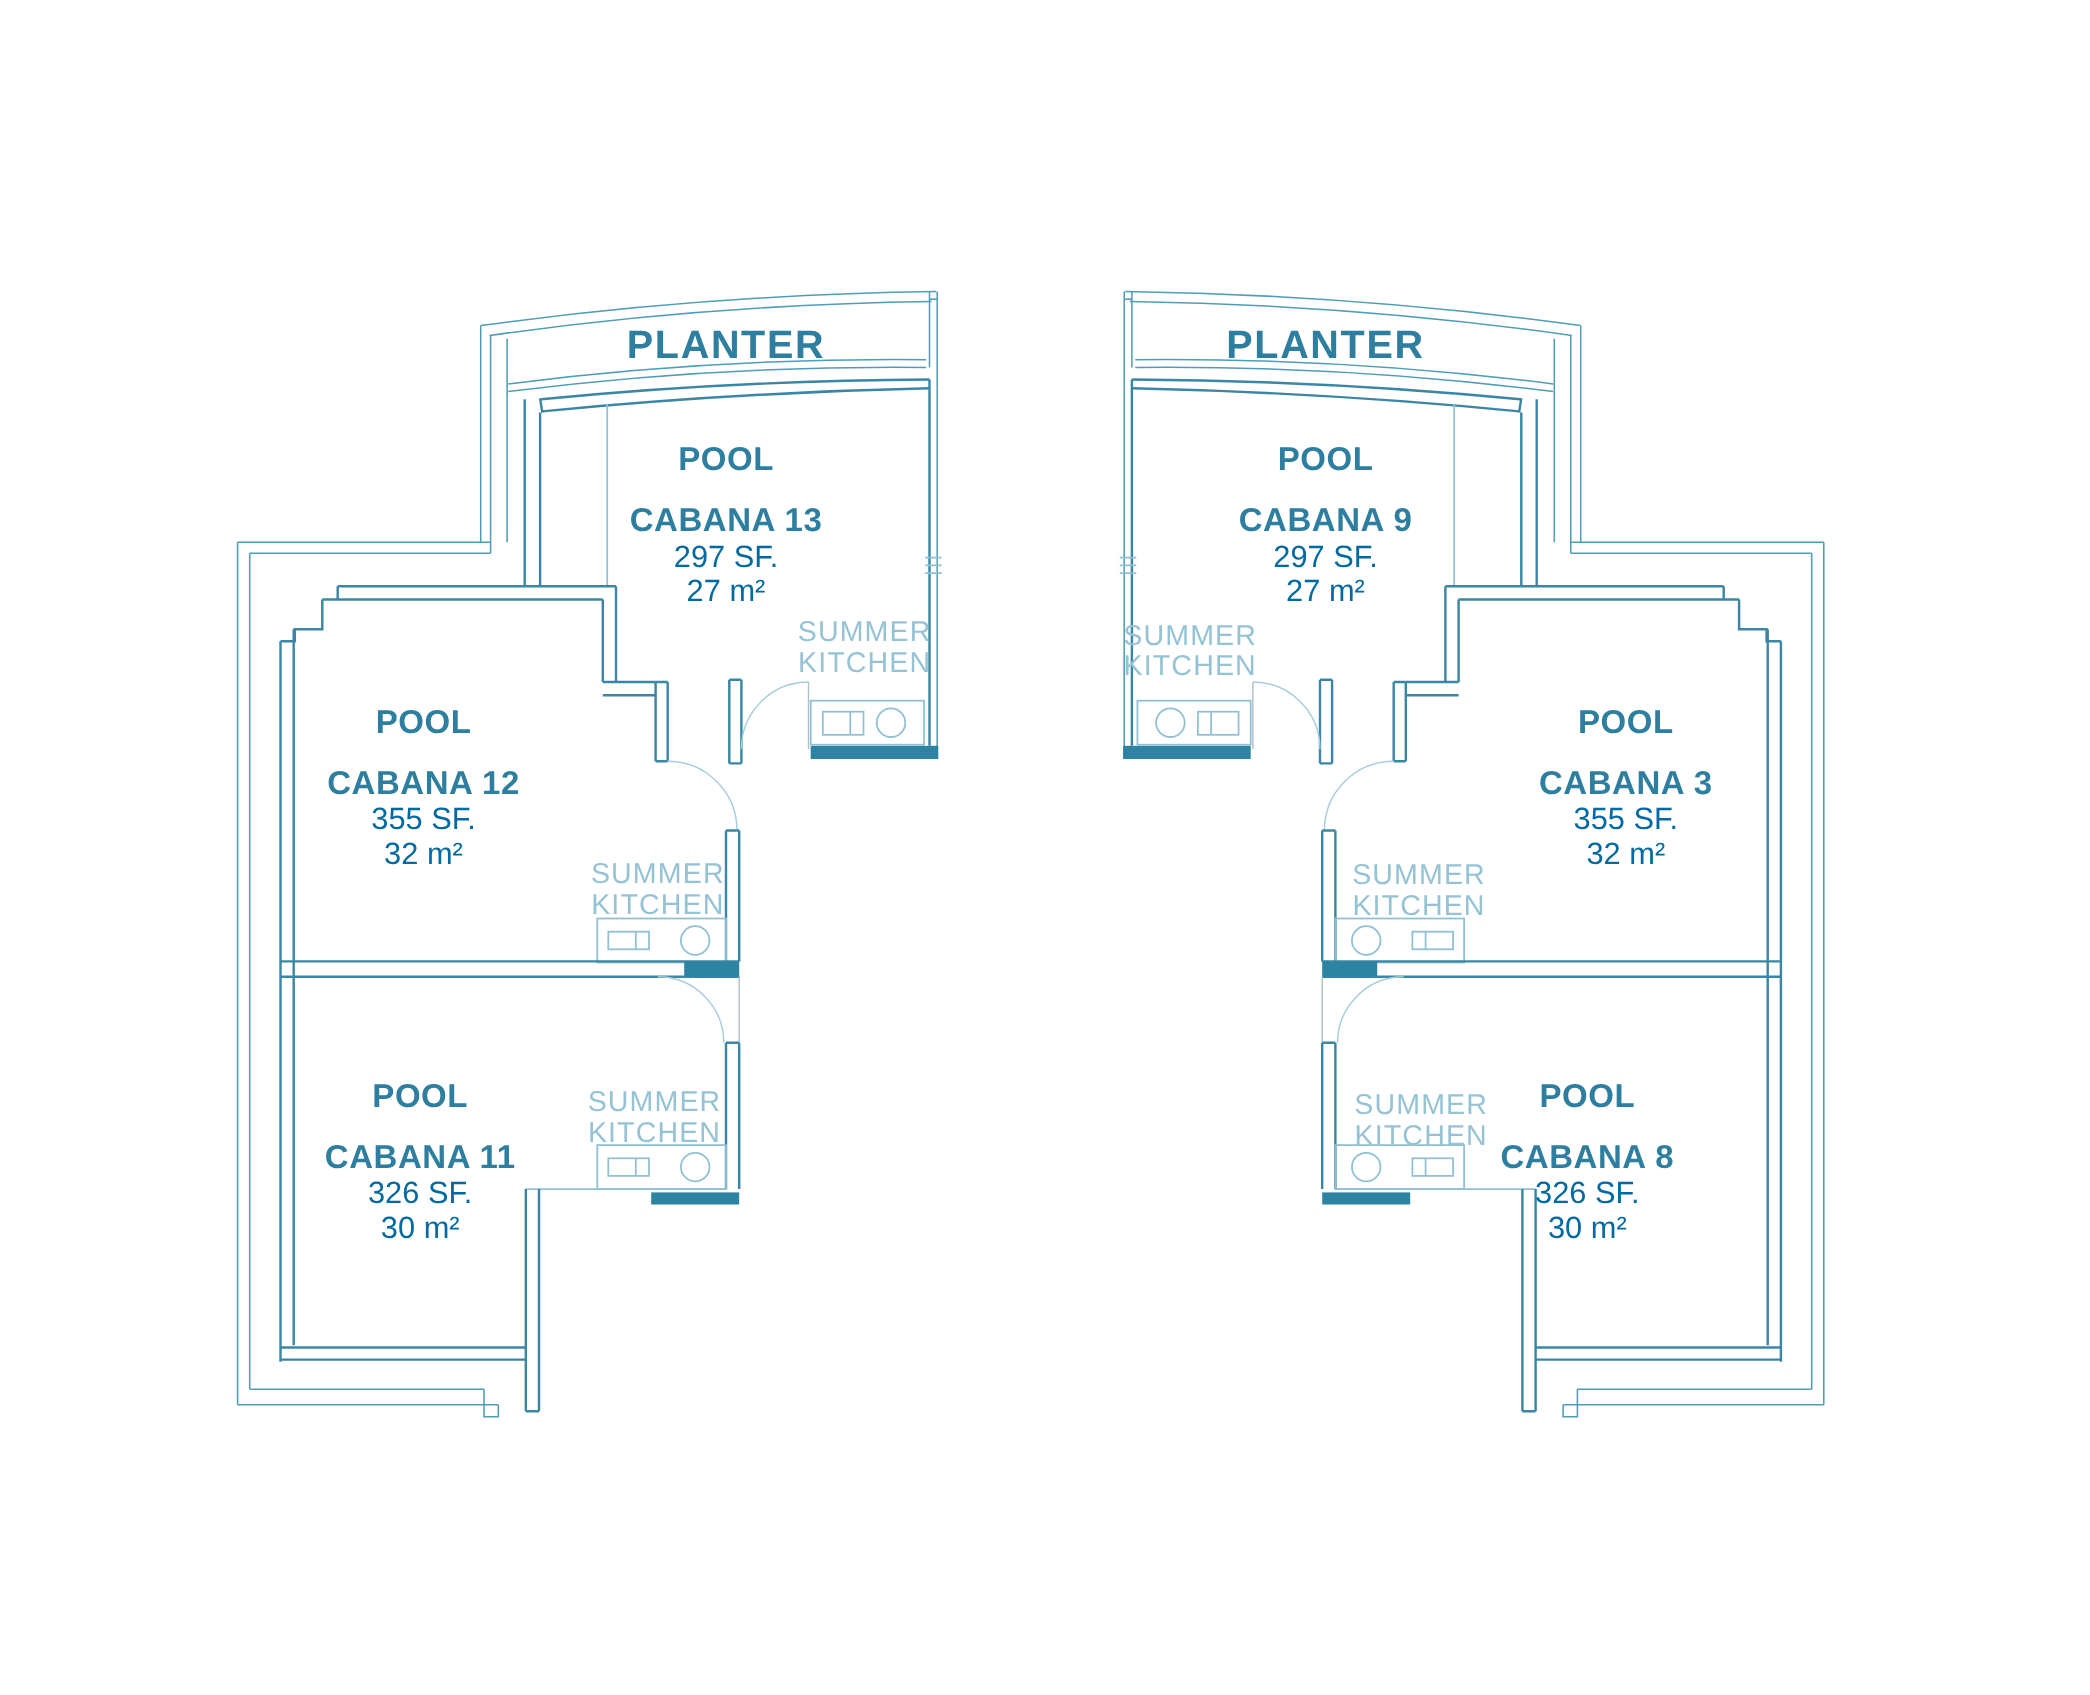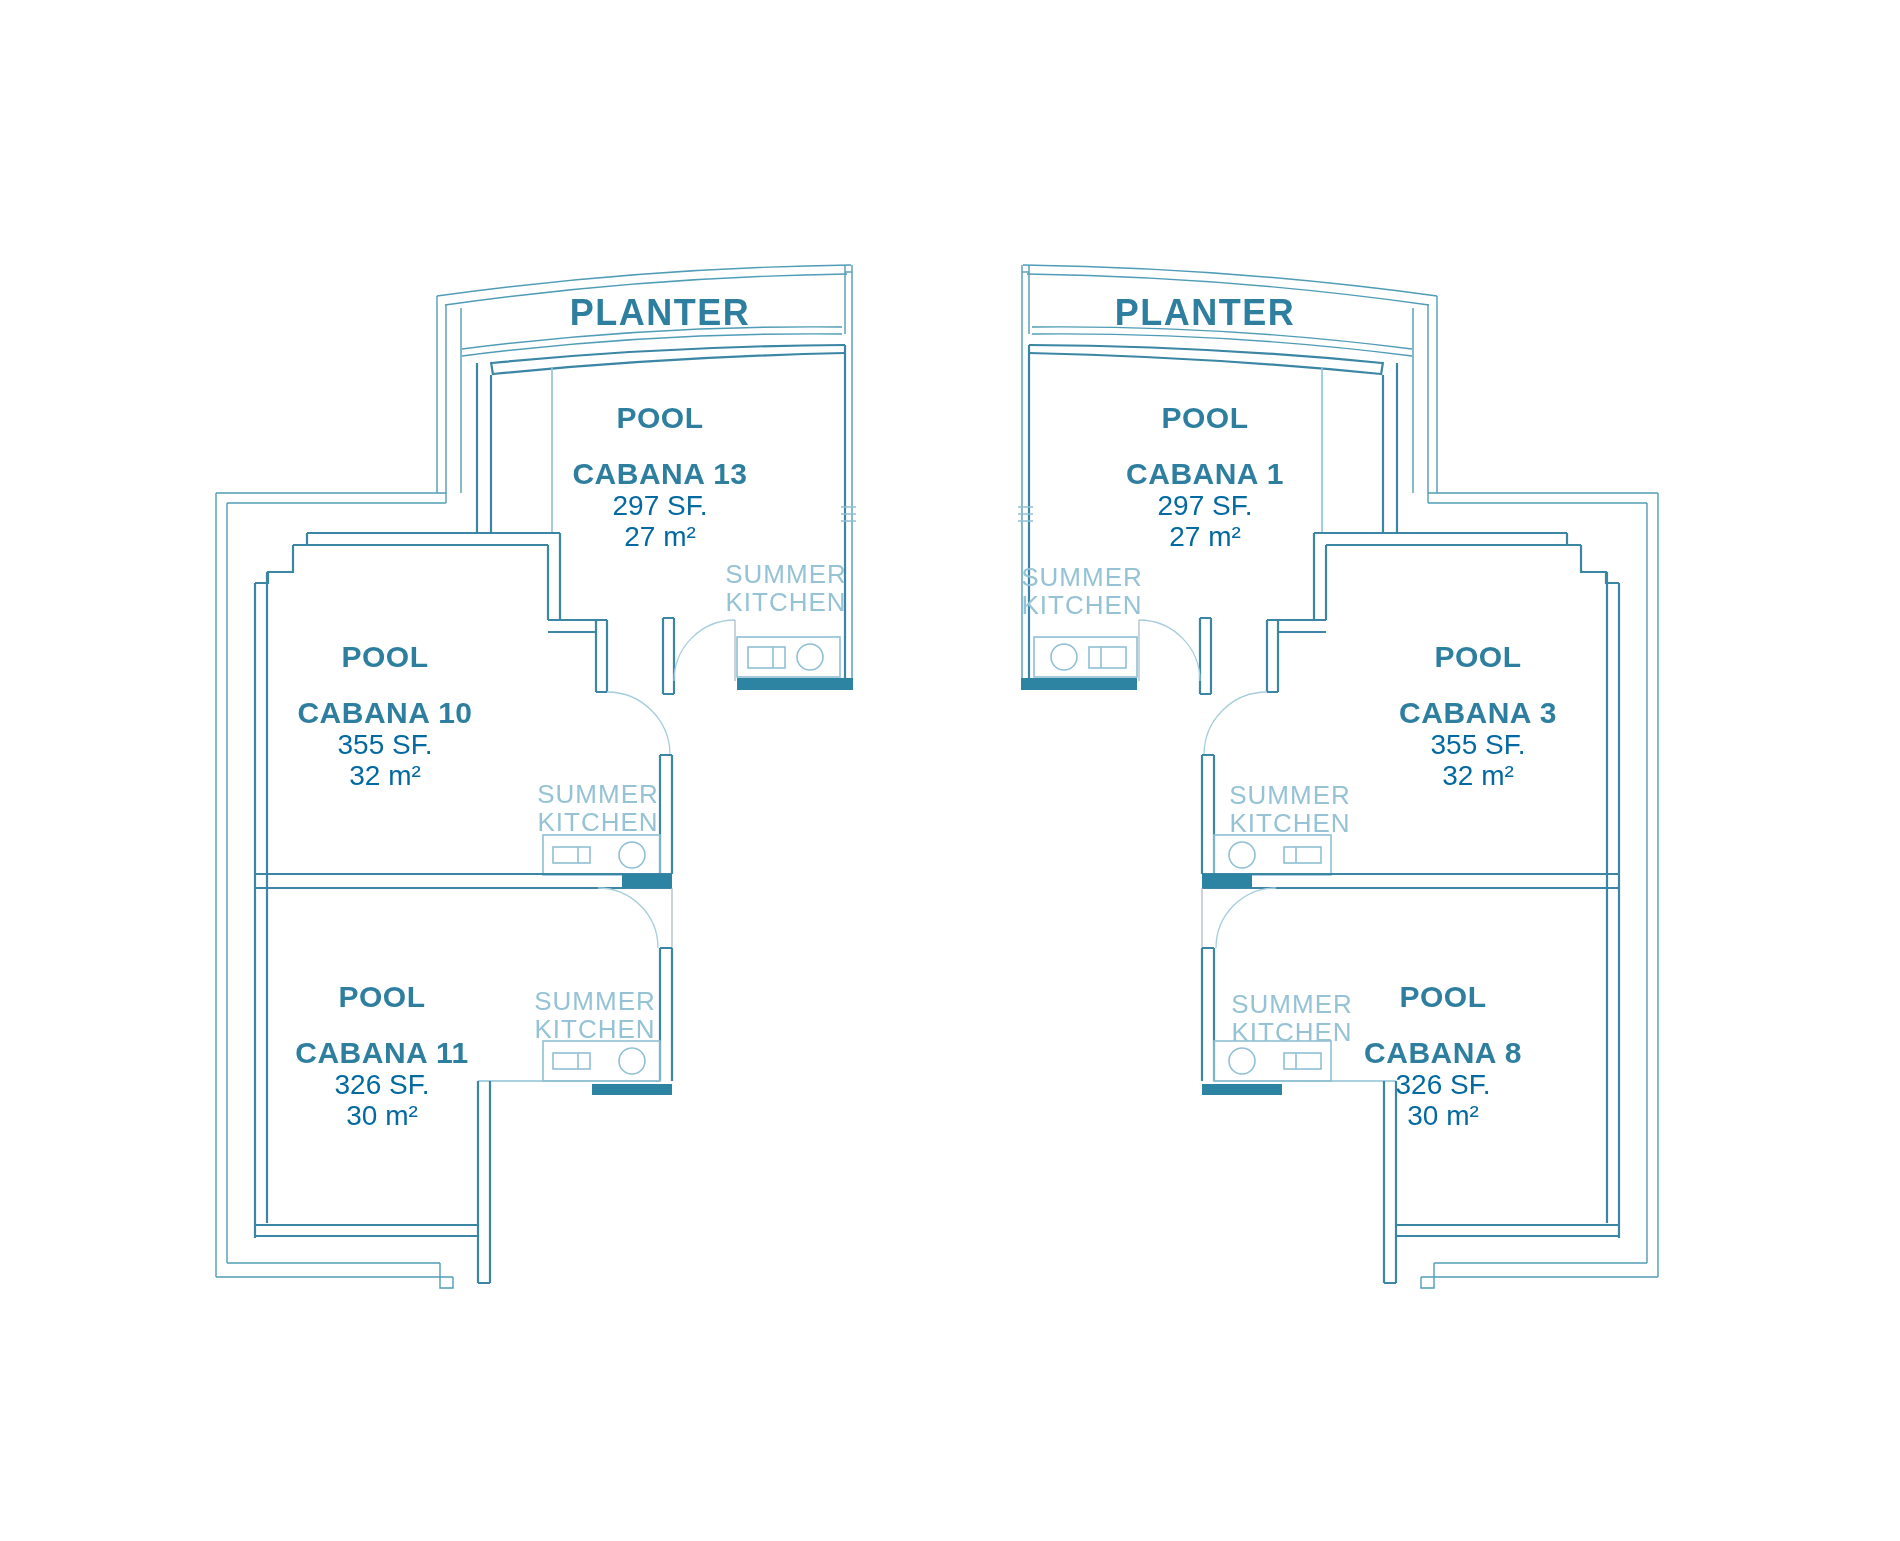--- a/index.html
+++ b/index.html
@@ -202,21 +202,21 @@
 
   <div class="lbl cab cab13">
     <div class="bold-line">POOL</div>
     <div class="bold-line">CABANA 13</div>
     <div class="num-line">297 SF.</div>
     <div class="num-line">27 m²</div>
   </div>
 
   <div class="lbl cab cab12">
     <div class="bold-line">POOL</div>
-    <div class="bold-line">CABANA 10</div>
+    <div class="bold-line">CABANA 12</div>
     <div class="num-line">355 SF.</div>
     <div class="num-line">32 m²</div>
   </div>
 
   <div class="lbl cab cab11">
     <div class="bold-line">POOL</div>
     <div class="bold-line">CABANA 11</div>
     <div class="num-line">326 SF.</div>
     <div class="num-line">30 m²</div>
   </div>
@@ -231,21 +231,21 @@
   </div>
   <div class="lbl sk sk11">
     <div>SUMMER</div>
     <div>KITCHEN</div>
   </div>
 
   <div class="lbl planter planter-right">PLANTER</div>
 
   <div class="lbl cab cab1">
     <div class="bold-line">POOL</div>
-    <div class="bold-line">CABANA 1</div>
+    <div class="bold-line">CABANA 9</div>
     <div class="num-line">297 SF.</div>
     <div class="num-line">27 m²</div>
   </div>
 
   <div class="lbl cab cab2">
     <div class="bold-line">POOL</div>
     <div class="bold-line">CABANA 3</div>
     <div class="num-line">355 SF.</div>
     <div class="num-line">32 m²</div>
   </div>

